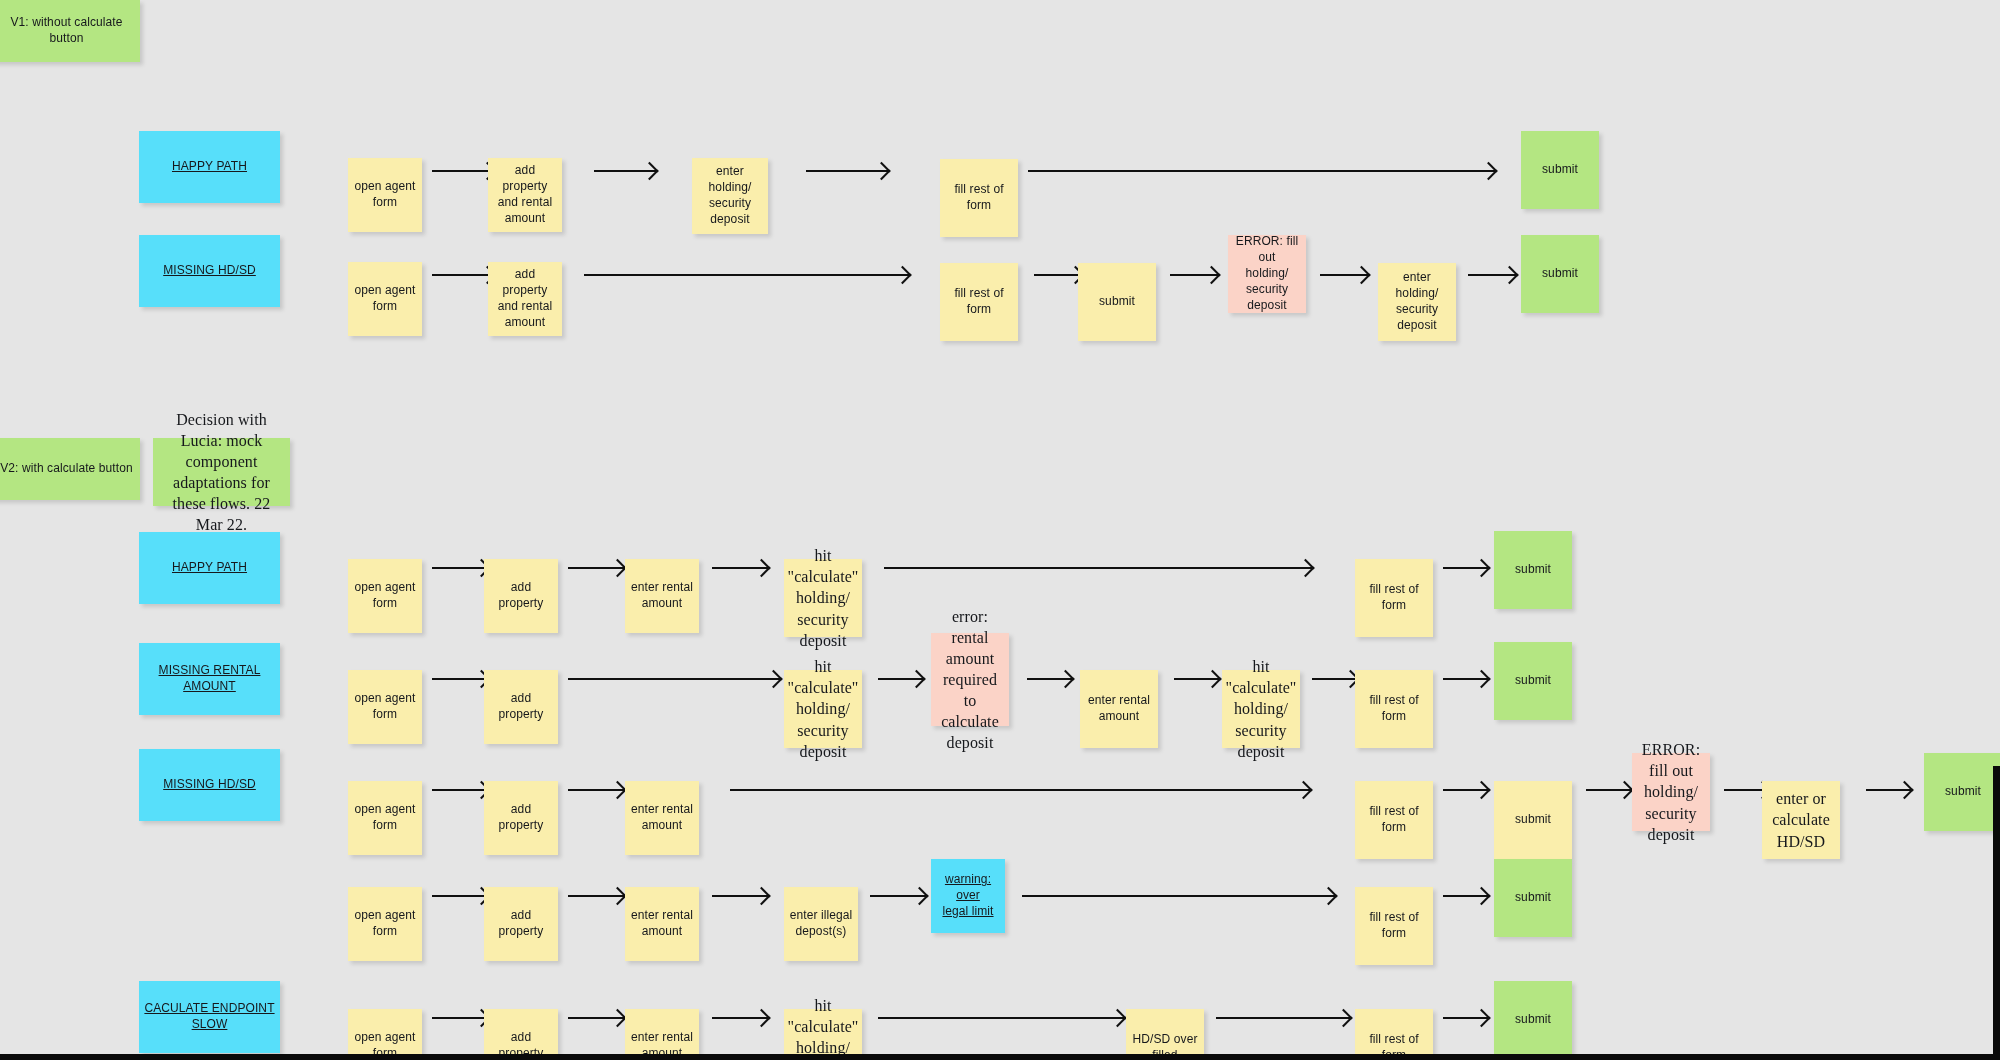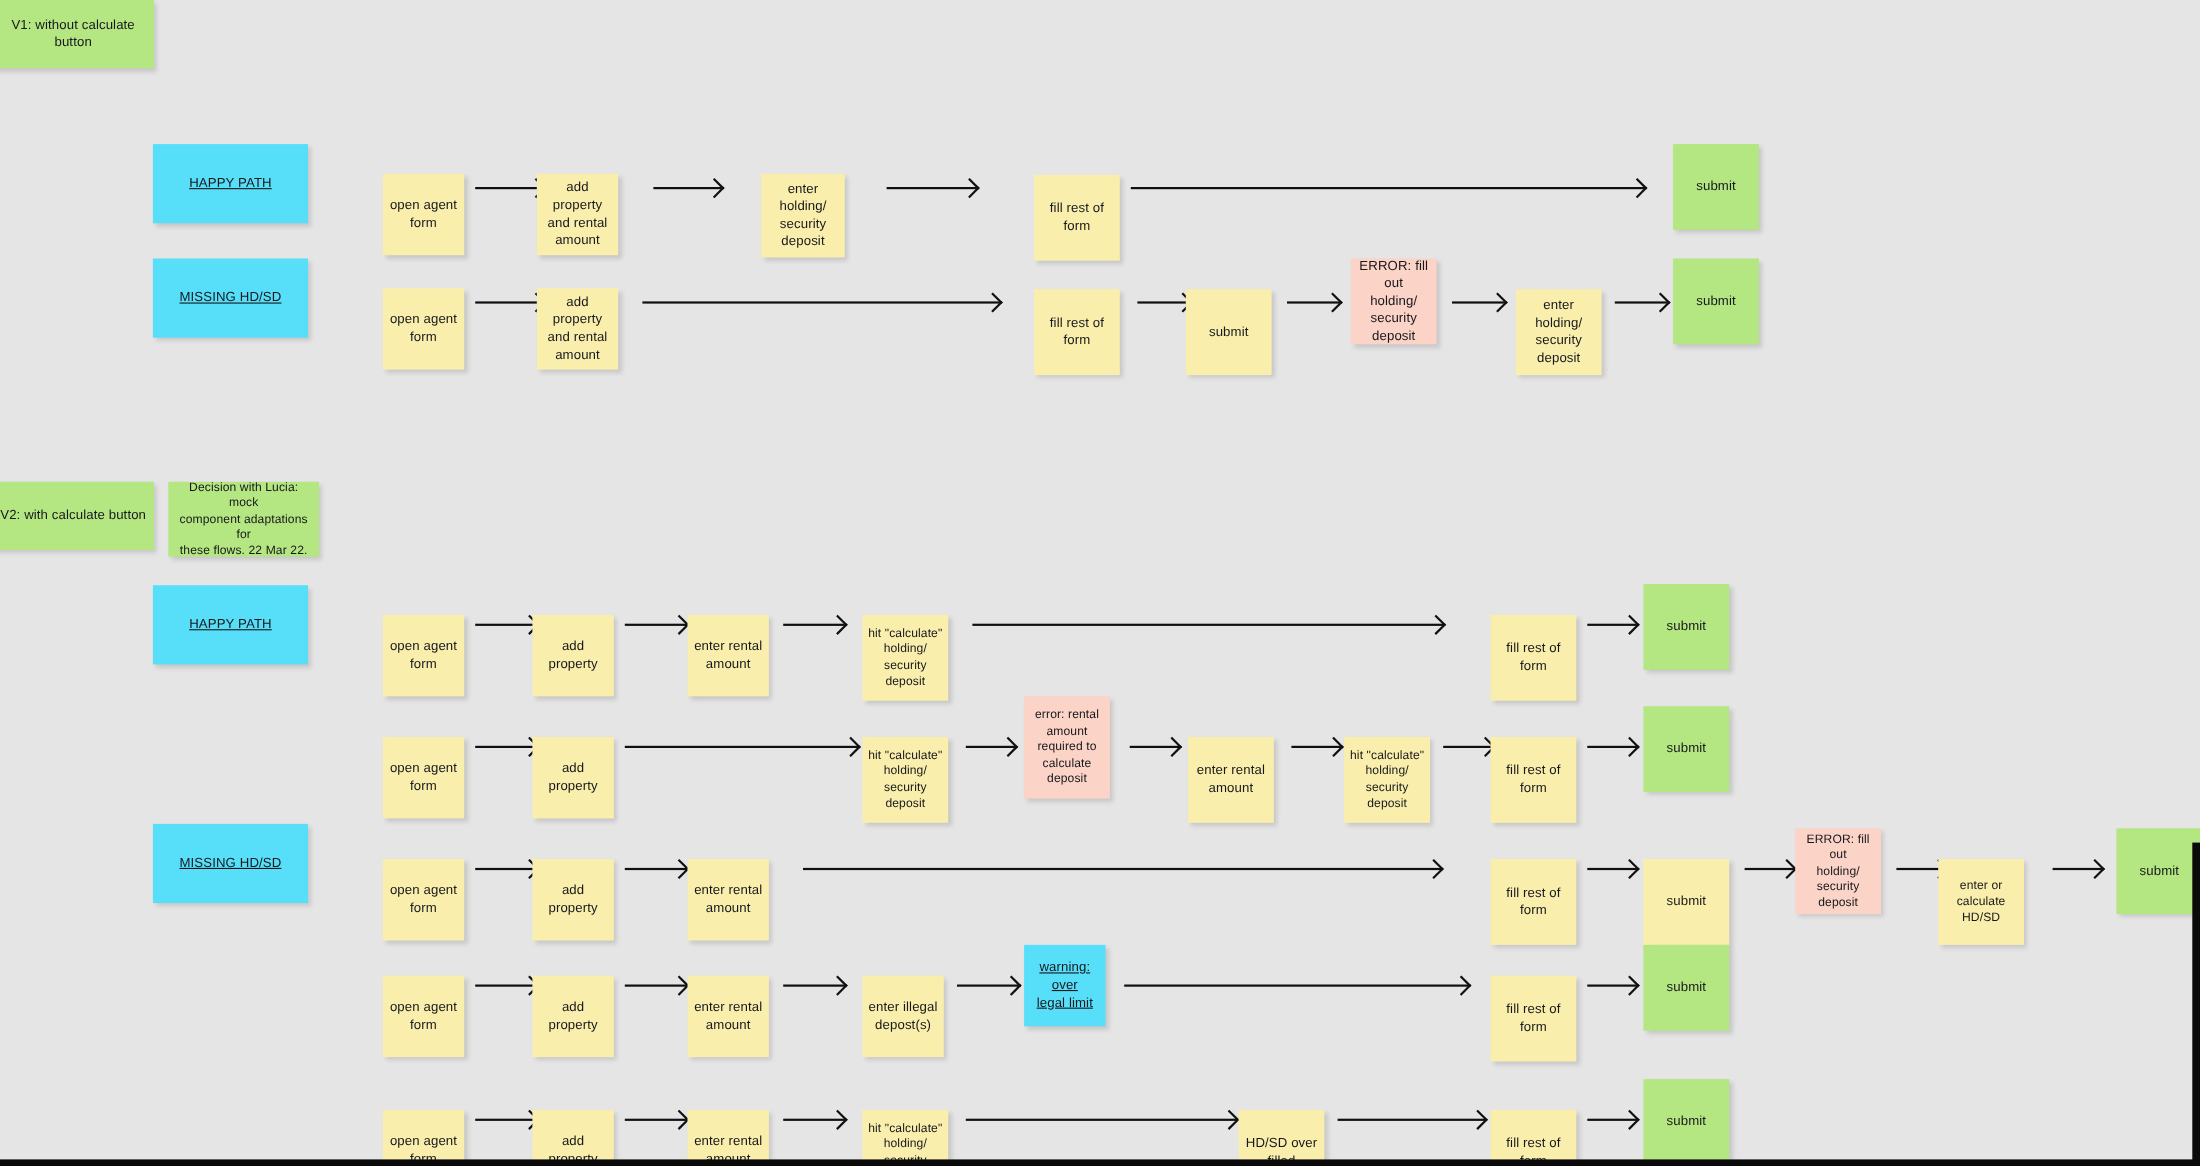--- a/index.html
+++ b/index.html
@@ -65,21 +65,21 @@
 
   
   .edge-bar {
     position: absolute;
     background: #0a0a0a;
   }
   .edge-bottom { left: 0; bottom: 0; width: 2000px; height: 6px; }
   .edge-right  { right: 0; top: 766px; width: 7px; height: 294px; }
   .edge-right2 { right: 0; top: 766px; width: 7px; height: 10px; background:#ffffff; }
   .note-md { font-size: 12px; }
-  .note-sm { font-size: 11px; }
+  .note-sm { font-size: 16px; font-family: Liberation Serif, serif; }
 </style>
 </head>
 <body>
 
 <div id="board">
 
   <div class="note green note-md" style="left:-7px; top:0px; width:147px; height:62px;">
     <span>V1: without calculate button</span>
   </div>
 
@@ -199,20 +199,23 @@
 
   <div class="note yellow note-md" style="left:1355px; top:531px; width:78px; height:78px;">
     <span>fill rest of form</span>
   </div>
   <div class="arrow" style="left:1443px; top:567px; width:45px;"></div>
 
   <div class="note green note-md" style="left:1494px; top:531px; width:78px; height:78px;">
     <span>submit</span>
   </div>
 
+  <div class="note cyan note-md" style="left:139px; top:643px; width:141px; height:72px;">
+    <span>MISSING RENTAL AMOUNT</span>
+  </div>
 
   <div class="note yellow note-md" style="left:348px; top:642px; width:74px; height:74px;">
     <span>open agent
 form</span>
   </div>
   <div class="arrow" style="left:432px; top:678px; width:56px;"></div>
 
   <div class="note yellow note-md" style="left:484px; top:642px; width:74px; height:74px;">
     <span>add property</span>
   </div>
@@ -336,20 +339,23 @@
 
   <div class="note yellow note-md" style="left:1355px; top:859px; width:78px; height:78px;">
     <span>fill rest of form</span>
   </div>
   <div class="arrow" style="left:1443px; top:895px; width:45px;"></div>
 
   <div class="note green note-md" style="left:1494px; top:859px; width:78px; height:78px;">
     <span>submit</span>
   </div>
 
+  <div class="note cyan note-md" style="left:139px; top:981px; width:141px; height:72px;">
+    <span>CACULATE ENDPOINT SLOW</span>
+  </div>
 
   <div class="note yellow note-md" style="left:348px; top:981px; width:74px; height:74px;">
     <span>open agent
 form</span>
   </div>
   <div class="arrow" style="left:432px; top:1017px; width:56px;"></div>
 
   <div class="note yellow note-md" style="left:484px; top:981px; width:74px; height:74px;">
     <span>add property</span>
   </div>

